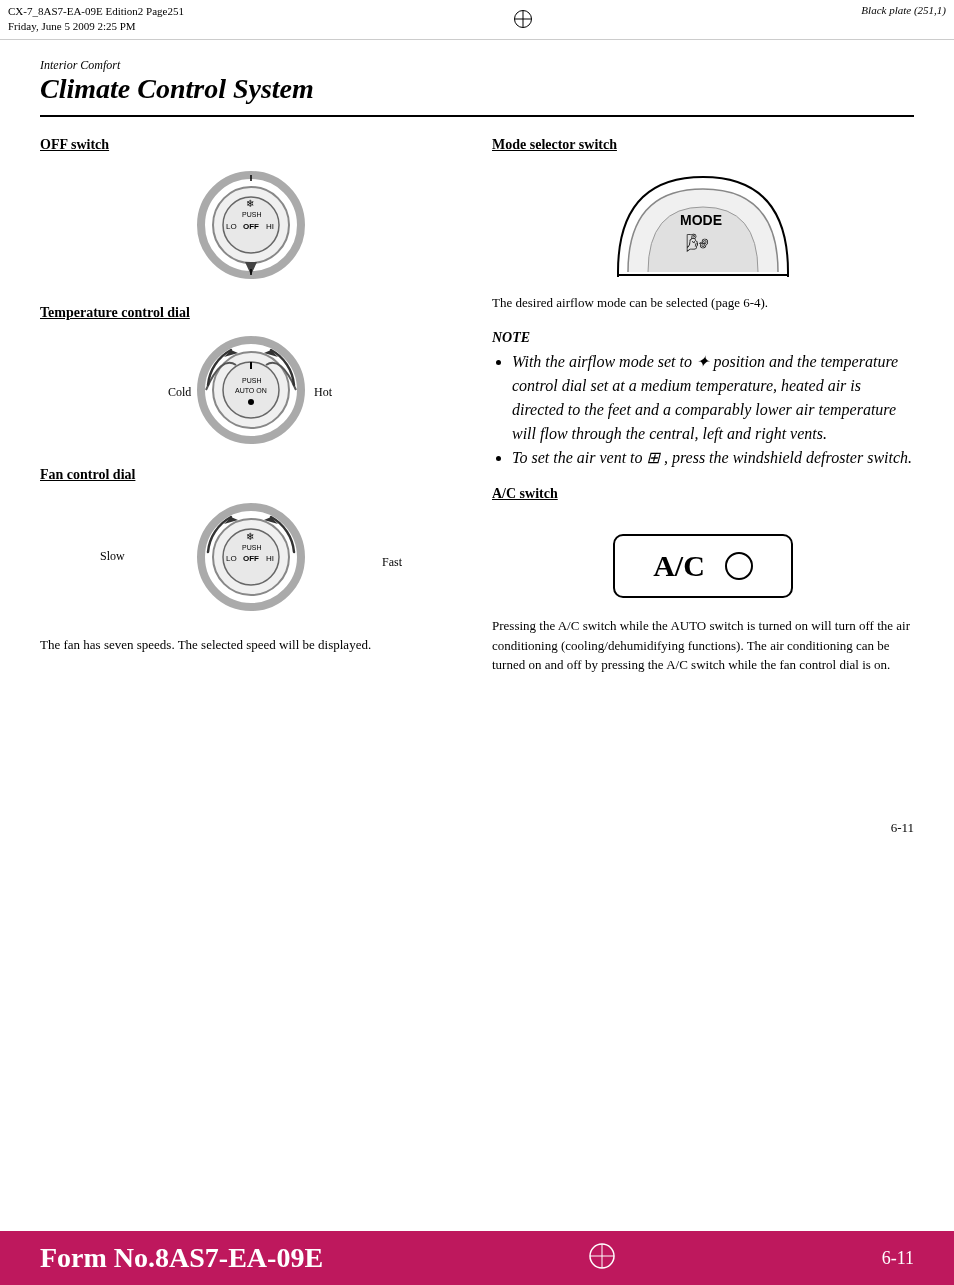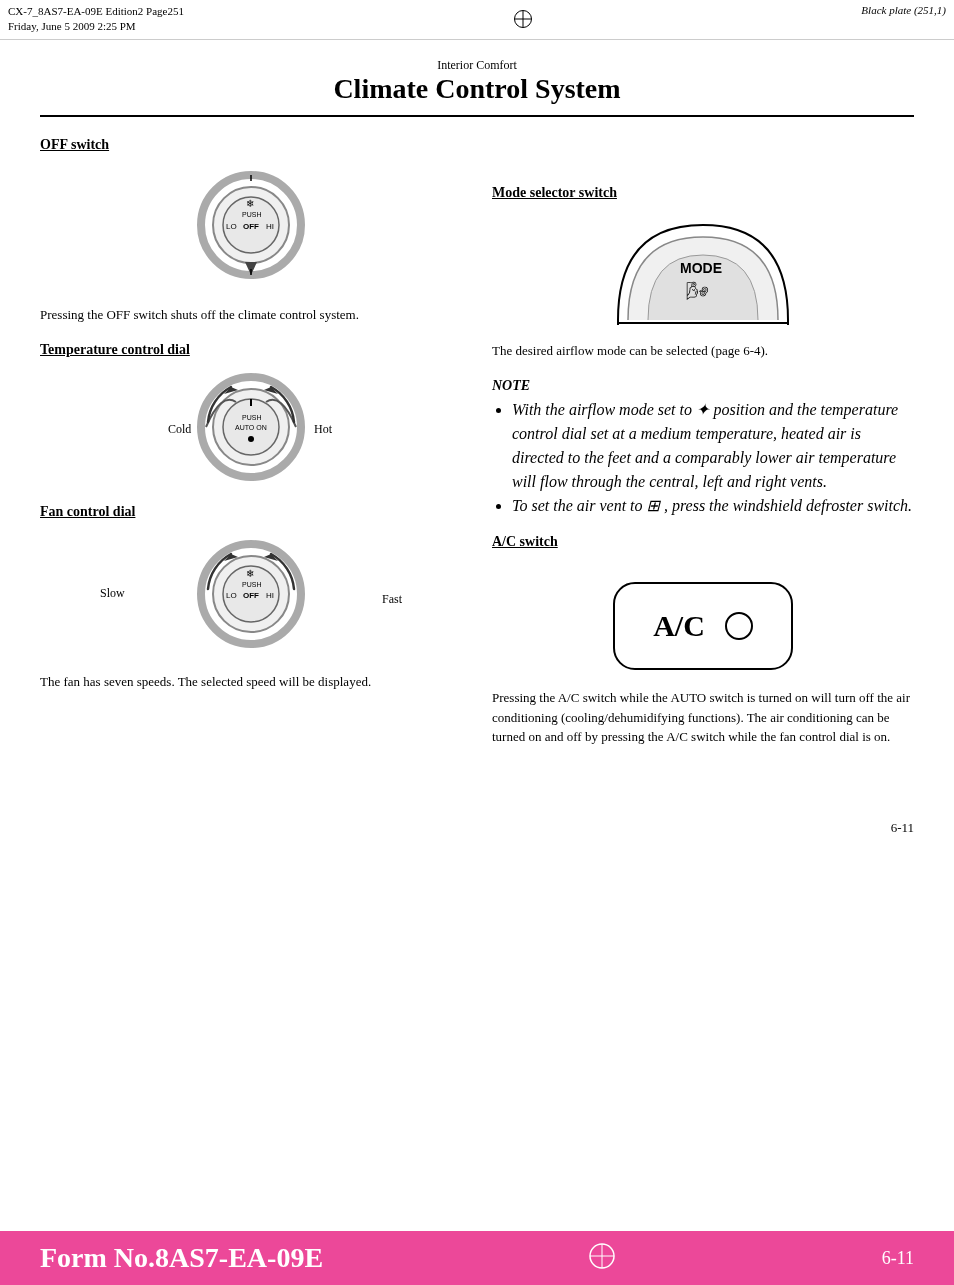--- a/index.html
+++ b/index.html
@@ -22,22 +22,23 @@
       align-items: flex-start;
       font-size: 11px;
       gap: 27px;
     }
     .header-left { line-height: 1.4; }
     .header-center { text-align: center; margin-top: 6px; }
     .header-right { text-align: right; font-style: italic; }
 
     
     .title-section {
-      text-align: center;
+      text-align: left;
       padding: 18px 40px 6px 40px;
+      font-style: italic;
     }
     .title-section .subtitle {
       font-size: 12px;
       font-weight: normal;
     }
     .title-section .main-title {
       font-size: 28px;
       font-weight: bold;
     }
     .title-divider {
@@ -91,23 +92,23 @@
       padding-left: 20px;
       font-size: 16px;
       font-style: italic;
       line-height: 1.5;
       margin-bottom: 16px;
     }
 
     
     .ac-switch-box {
       border: 2px solid #000;
-      border-radius: 22px;
+      border-radius: 10px;
       width: 180px;
-      height: 88px;
+      height: 64px;
       display: flex;
       align-items: center;
       justify-content: center;
       gap: 20px;
       margin: 18px 0 18px 0;
     }
     .ac-label {
       font-size: 30px;
       font-weight: bold;
     }
@@ -117,21 +118,21 @@
       border-radius: 50%;
       border: 2px solid #000;
     }
 
     
     .page-footer {
       position: absolute;
       bottom: 0;
       left: 0;
       right: 0;
-      background: #ec4899;
+      background: #be185d;
       color: #fff;
       padding: 10px 40px;
       display: flex;
       align-items: center;
       justify-content: space-between;
     }
     .footer-form {
       font-size: 28px;
       font-weight: bold;
     }
@@ -146,21 +147,21 @@
     .fan-fast { position: absolute; right: 60px; top: 58px; font-size: 12px; }
 
     
     .dial-with-labels {
       position: relative;
       display: inline-block;
     }
     .cold-label { position: absolute; left: -28px; top: 50%; transform: translateY(-50%); font-size: 12px; }
     .hot-label  { position: absolute; right: -26px; top: 50%; transform: translateY(-50%); font-size: 12px; }
 
-    .right-col-inner { padding-left: 0; margin-top: 48px; }
+    .right-col-inner { padding-left: 0; }
 
     
     .reg-circle {
       display: inline-block;
       width: 18px; height: 18px;
       border-radius: 50%;
       border: 1.5px solid #000;
       position: relative;
     }
     .reg-circle::before, .reg-circle::after {
@@ -222,21 +223,20 @@
         <text x="46" y="50" font-size="7" fill="#000" font-family="Arial">PUSH</text>
 
         <text x="50" y="40" font-size="10" fill="#000" font-family="Arial">❄</text>
 
         <polygon points="55,108 49,95 61,95" fill="#444"></polygon>
 
         <line x1="55" y1="8" x2="55" y2="14" stroke="#000" stroke-width="1.5"></line>
         <line x1="55" y1="102" x2="55" y2="108" stroke="#000" stroke-width="1.5"></line>
       </svg>
     </div>
-    <div class="body-text">Pressing the OFF switch shuts off the climate control system.</div>
 
     <div class="section-heading">Temperature control dial</div>
     <div class="dial-container">
       <div class="dial-with-labels">
         <span class="cold-label">Cold</span>
         <svg width="110" height="110">
 
           <circle cx="55" cy="55" r="50" fill="none" stroke="#aaa" stroke-width="8"></circle>
 
           <circle cx="55" cy="55" r="38" fill="#f0f0f0" stroke="#888" stroke-width="2"></circle>

